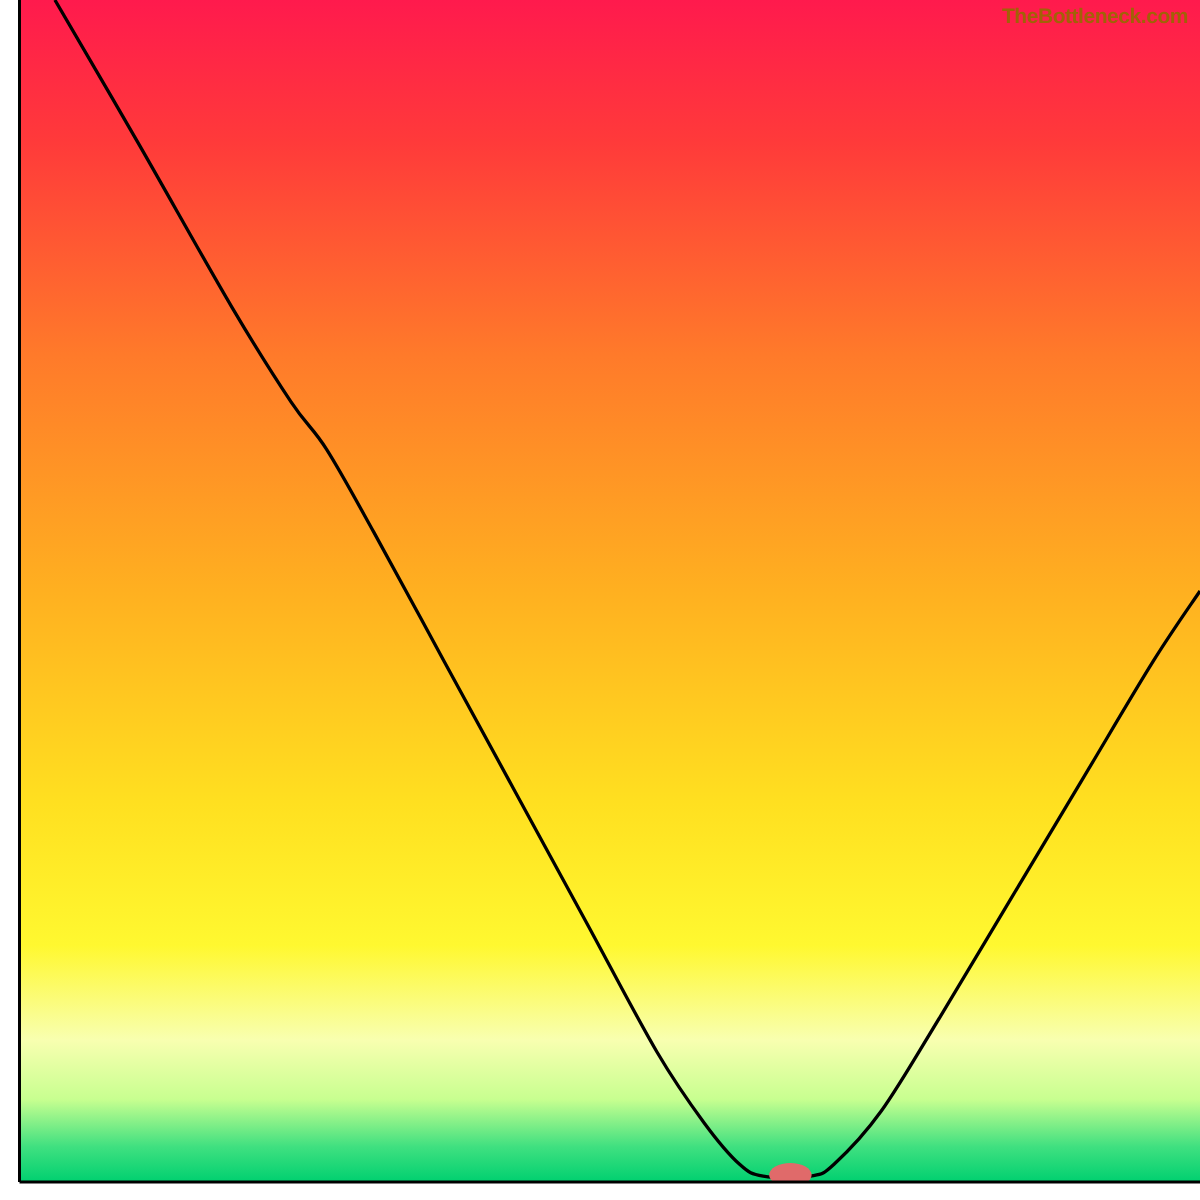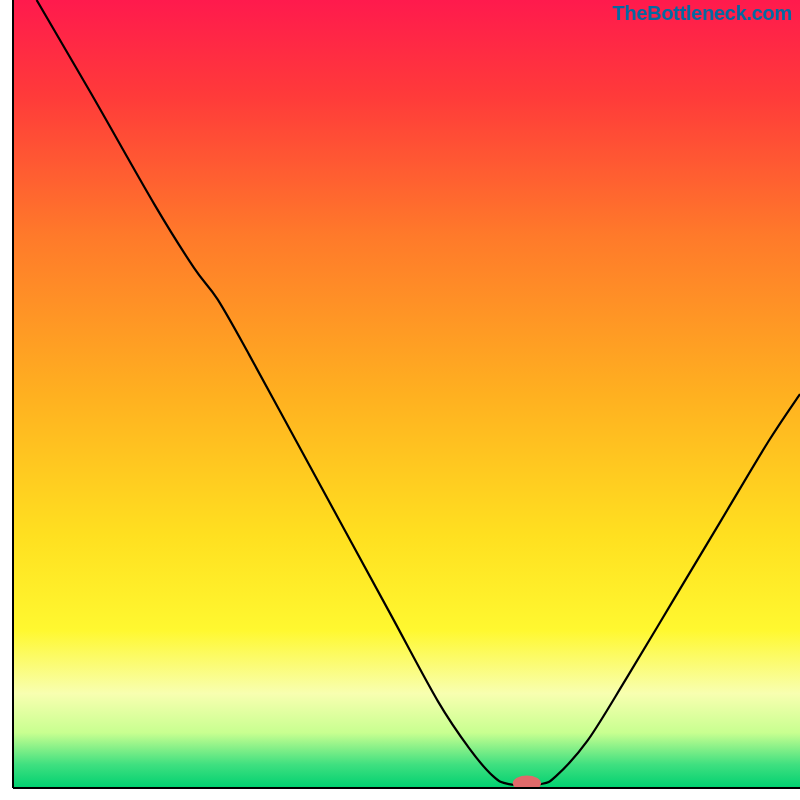--- a/index.html
+++ b/index.html
@@ -12,23 +12,23 @@
   }
   .chart-container {
     position: relative;
     width: 800px;
     height: 800px;
   }
   .watermark {
     position: absolute;
     top: 2px;
     right: 8px;
-    font-size: 20px;
+    font-size: 14px;
     font-weight: bold;
-    color: #0369a1;
+    color: #a16207;
     z-index: 10;
     letter-spacing: -0.3px;
   }
   svg.plot {
     position: absolute;
     top: 0;
     left: 0;
     width: 800px;
     height: 800px;
   }

